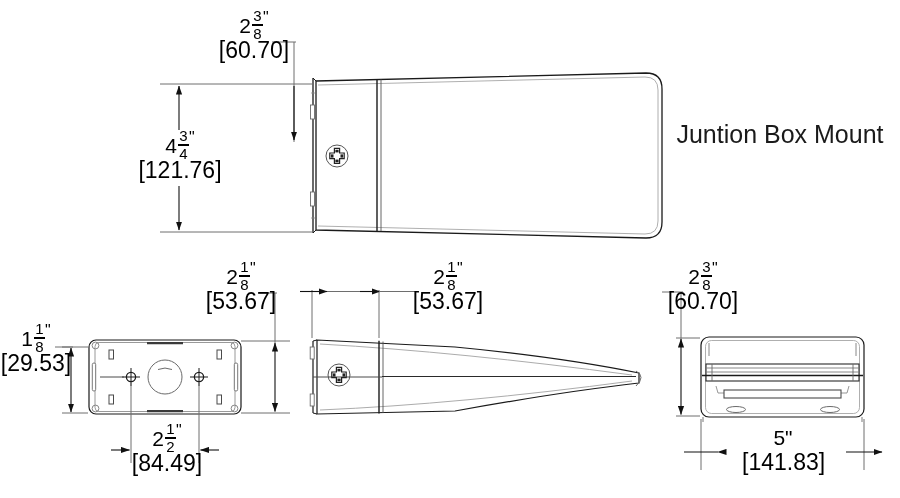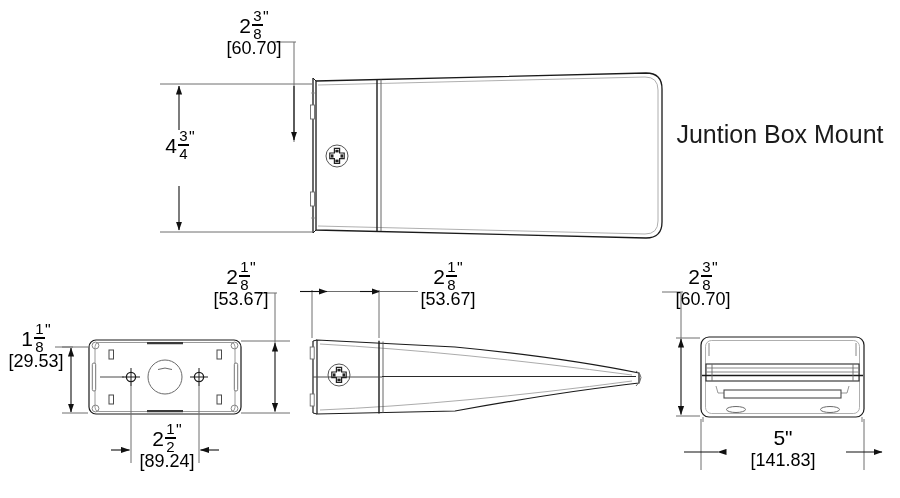--- a/index.html
+++ b/index.html
@@ -70,21 +70,21 @@
     padding: 0 1px;
   }
   .dim .inchmark {
     font-size: 16px;
     align-self: flex-start;
     position: relative;
     top: -2px;
     left: 0px;
   }
   .dim .mm {
-    font-size: 18px;
+    font-size: 23px;
     text-align: center;
     display: block;
     margin-top: 1px;
   }
   .dim.plain .row1 {
     font-size: 21px;
   }
   
   #title-block {
     position: absolute;
@@ -318,20 +318,21 @@
   <div class="dim" style="left:130px; top:132px; width:100px;">
     <div class="row1">
       <span class="whole">4</span>
       <span class="frac">
         <span class="num">3</span>
         <span class="bar"></span>
         <span class="den">4</span>
       </span>
       <span class="inchmark">"</span>
     </div>
+    <span class="mm">[121.76]</span>
   </div>
 
   <div class="dim" style="left:198px; top:263px; width:86px;">
     <div class="row1">
       <span class="whole">2</span>
       <span class="frac">
         <span class="num">1</span>
         <span class="bar"></span>
         <span class="den">8</span>
       </span>
@@ -356,21 +357,21 @@
   <div class="dim" style="left:129px; top:425px; width:76px;">
     <div class="row1">
       <span class="whole">2</span>
       <span class="frac">
         <span class="num">1</span>
         <span class="bar"></span>
         <span class="den">2</span>
       </span>
       <span class="inchmark">"</span>
     </div>
-    <span class="mm">[89.24]</span>
+    <span class="mm">[84.49]</span>
   </div>
 
   <div class="dim" style="left:405px; top:263px; width:86px;">
     <div class="row1">
       <span class="whole">2</span>
       <span class="frac">
         <span class="num">1</span>
         <span class="bar"></span>
         <span class="den">8</span>
       </span>

